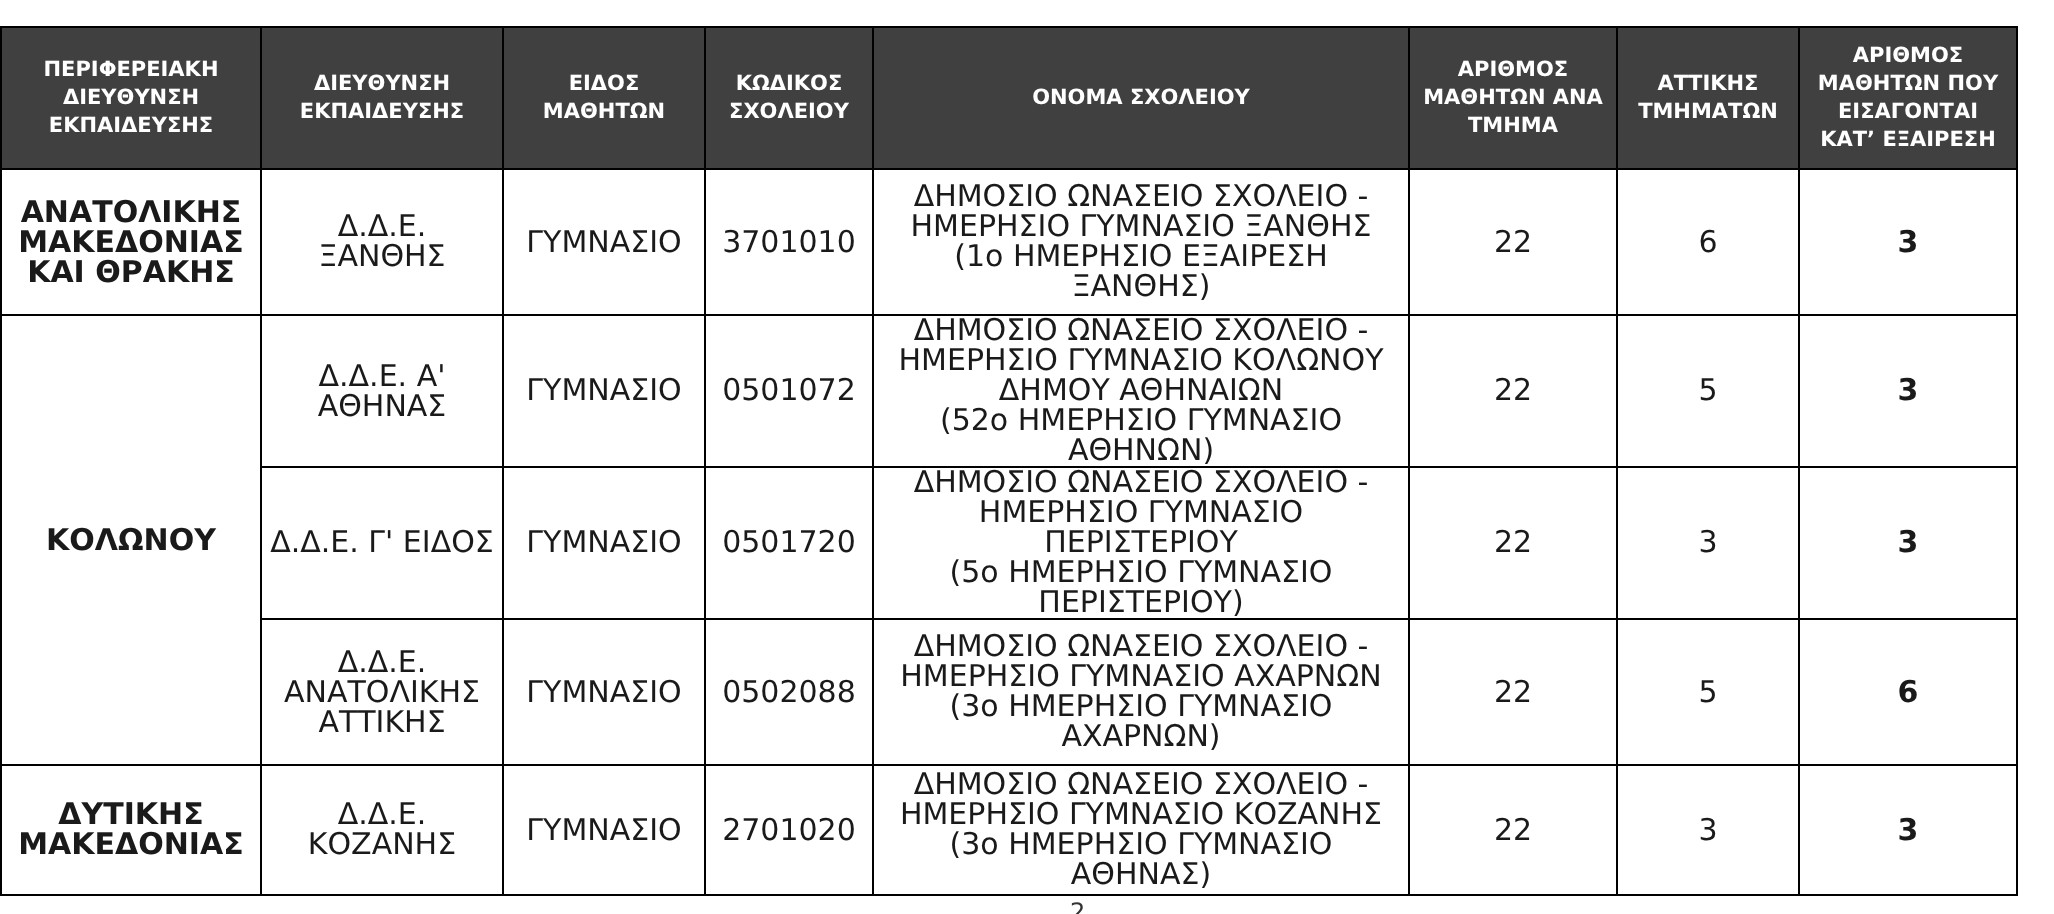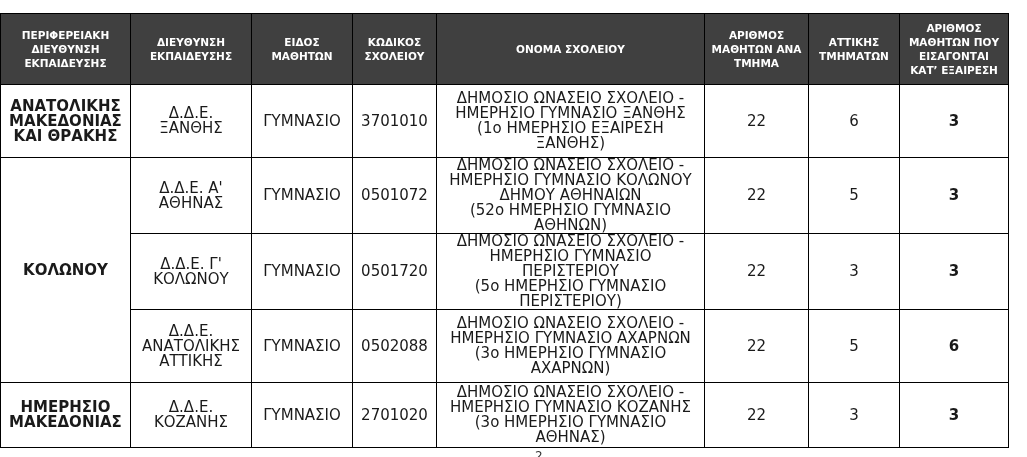--- a/index.html
+++ b/index.html
@@ -83,21 +83,21 @@
       <td>
         <span class="name-line">ΔΗΜΟΣΙΟ ΩΝΑΣΕΙΟ ΣΧΟΛΕΙΟ -</span>
         <span class="name-line">ΗΜΕΡΗΣΙΟ ΓΥΜΝΑΣΙΟ ΚΟΛΩΝΟΥ ΔΗΜΟΥ ΑΘΗΝΑΙΩΝ</span>
         <span class="name-line">(52ο ΗΜΕΡΗΣΙΟ ΓΥΜΝΑΣΙΟ ΑΘΗΝΩΝ)</span>
       </td>
       <td>22</td>
       <td>5</td>
       <td class="bold">3</td>
     </tr>
     <tr class="r3">
-      <td>Δ.Δ.Ε. Γ' ΚΟΛΩΝΟΥ</td>
+      <td>Δ.Δ.Ε. Γ' ΕΙΔΟΣ</td>
       <td>ΓΥΜΝΑΣΙΟ</td>
       <td>0501720</td>
       <td>
         <span class="name-line">ΔΗΜΟΣΙΟ ΩΝΑΣΕΙΟ ΣΧΟΛΕΙΟ -</span>
         <span class="name-line">ΗΜΕΡΗΣΙΟ ΓΥΜΝΑΣΙΟ ΠΕΡΙΣΤΕΡΙΟΥ</span>
         <span class="name-line">(5ο ΗΜΕΡΗΣΙΟ ΓΥΜΝΑΣΙΟ ΠΕΡΙΣΤΕΡΙΟΥ)</span>
       </td>
       <td>22</td>
       <td>3</td>
       <td class="bold">3</td>
@@ -109,21 +109,21 @@
       <td>
         <span class="name-line">ΔΗΜΟΣΙΟ ΩΝΑΣΕΙΟ ΣΧΟΛΕΙΟ -</span>
         <span class="name-line">ΗΜΕΡΗΣΙΟ ΓΥΜΝΑΣΙΟ ΑΧΑΡΝΩΝ</span>
         <span class="name-line">(3ο ΗΜΕΡΗΣΙΟ ΓΥΜΝΑΣΙΟ ΑΧΑΡΝΩΝ)</span>
       </td>
       <td>22</td>
       <td>5</td>
       <td class="bold">6</td>
     </tr>
     <tr class="r5">
-      <td class="region">ΗΜΕΡΗΣΙΟ ΜΑΚΕΔΟΝΙΑΣ</td>
+      <td class="region">ΔΥΤΙΚΗΣ ΜΑΚΕΔΟΝΙΑΣ</td>
       <td>Δ.Δ.Ε. ΚΟΖΑΝΗΣ</td>
       <td>ΓΥΜΝΑΣΙΟ</td>
       <td>2701020</td>
       <td>
         <span class="name-line">ΔΗΜΟΣΙΟ ΩΝΑΣΕΙΟ ΣΧΟΛΕΙΟ -</span>
         <span class="name-line">ΗΜΕΡΗΣΙΟ ΓΥΜΝΑΣΙΟ ΚΟΖΑΝΗΣ</span>
         <span class="name-line">(3ο ΗΜΕΡΗΣΙΟ ΓΥΜΝΑΣΙΟ ΑΘΗΝΑΣ)</span>
       </td>
       <td>22</td>
       <td>3</td>

